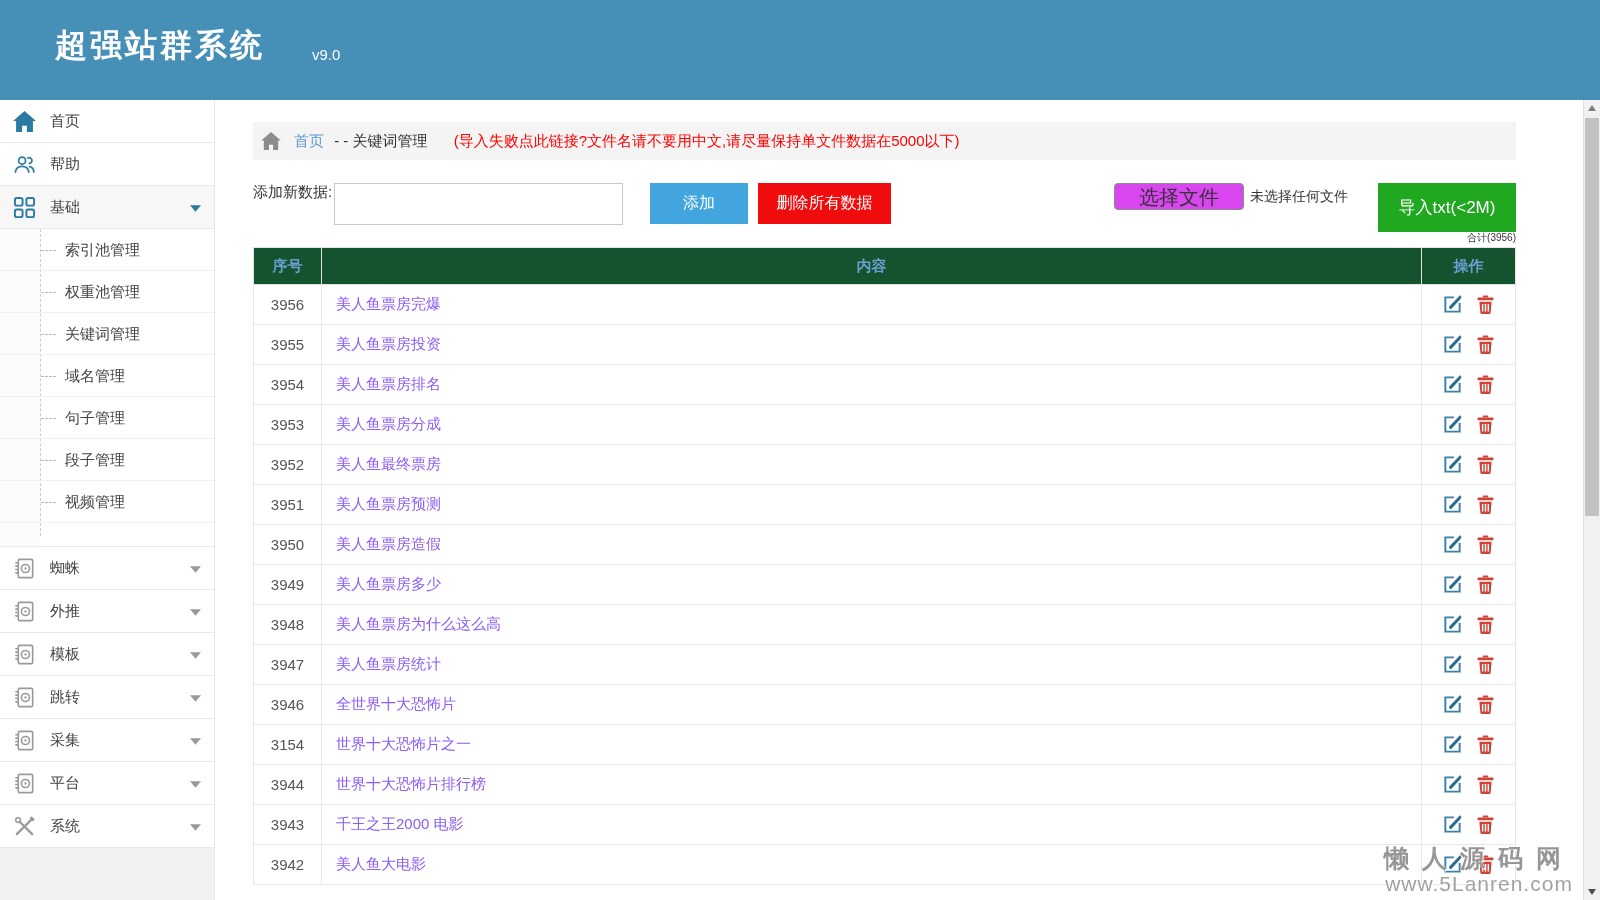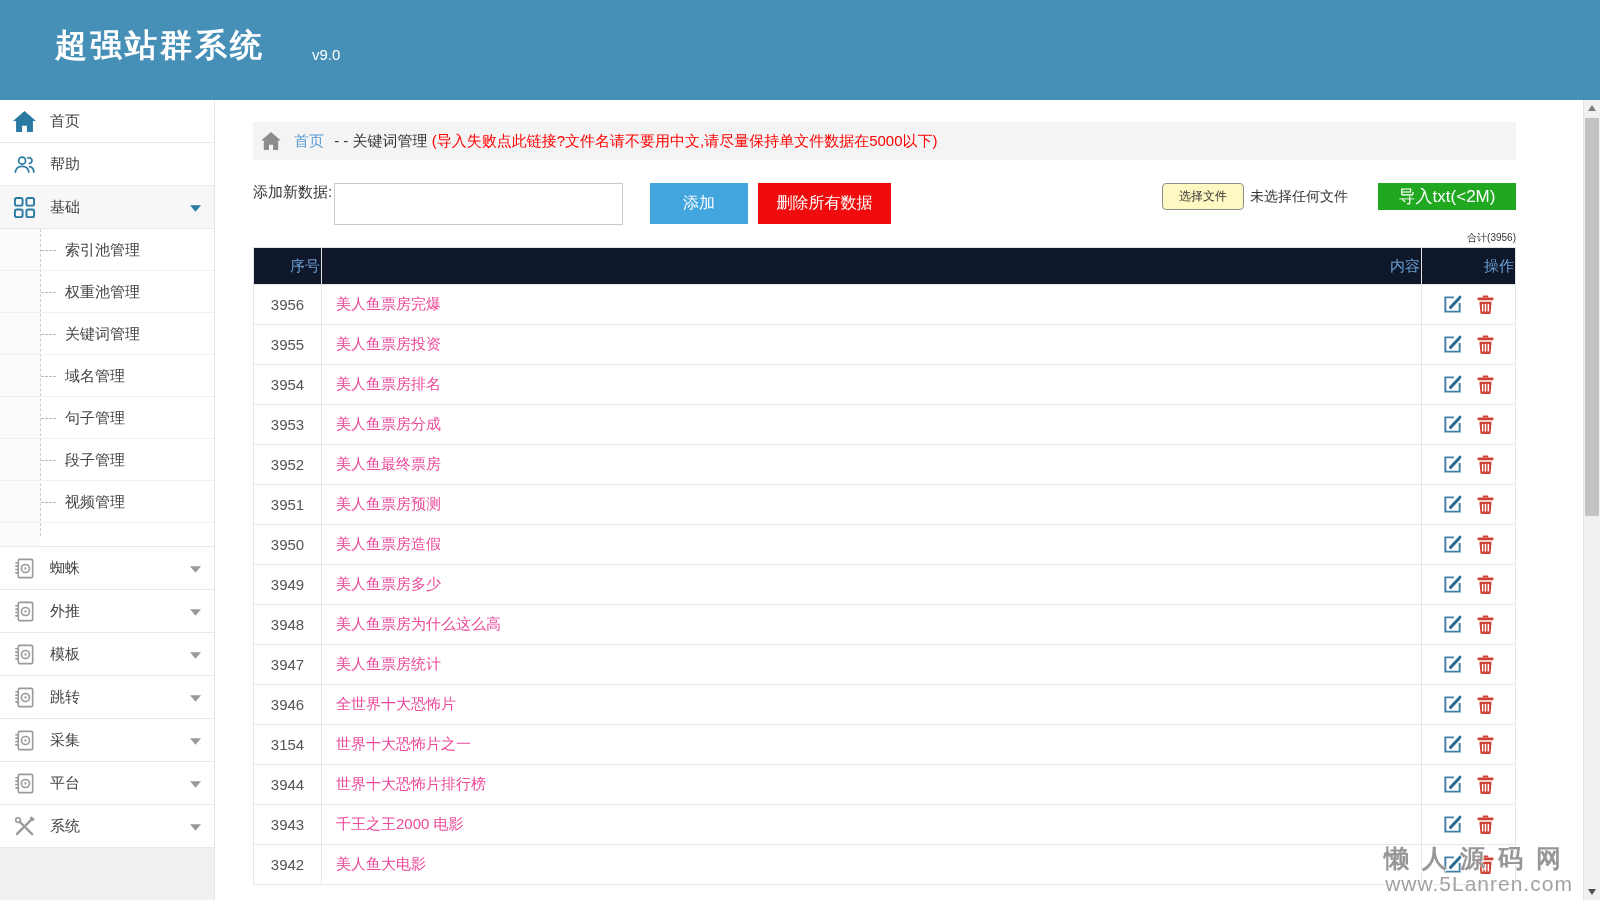--- a/index.html
+++ b/index.html
@@ -43,43 +43,43 @@
 
   
   .main{position:absolute;left:216px;top:100px;width:1384px;height:800px;background:#fff;overflow:hidden}
   .content{margin:22px 0 0 37px;width:1263px}
 
   .crumb{height:38px;background:#f4f4f4;display:flex;align-items:center;font-size:15px;padding-left:5px}
   .crumb-home-icon{width:20px;height:18px;color:#8c8c8c;margin:0 13px 0 3px;flex:none}
   .crumb-home-icon svg{width:100%;height:100%;display:block}
   .crumb-home-link{color:var(--link_blue);text-decoration:none;cursor:pointer}
   .crumb-trail{color:#333;margin-left:6px;white-space:pre}
-  .crumb-warn{color:var(--warning_red);text-decoration:none;cursor:pointer;margin-left:0}
+  .crumb-warn{color:var(--warning_red);text-decoration:none;cursor:pointer;margin-left:22px}
 
   .toolbar{margin-top:23px;height:42px;display:flex;align-items:flex-start}
   .add-label{font-size:15px;color:#333;width:81px;flex:none}
   .add-input{width:289px;height:42px;border:1px solid #c9c9c9;padding:0 8px;font-size:15px;flex:none}
   .btn{border:none;color:#fff;cursor:pointer;font-family:inherit}
   .btn-add{width:98px;height:41px;background:var(--add_button);font-size:16px;margin-left:27px;flex:none}
   .btn-del{width:133px;height:41px;background:var(--delete_button);font-size:16px;margin-left:10px;flex:none}
   .file-group{margin-left:auto;display:flex;align-items:center}
-  .btn-file{height:27px;padding:0 16px;background:#fef9c3;border:1px solid #8d8d8d;border-radius:4px;
-            color:#333;font-size:12px;cursor:pointer;font-family:inherit}
+  .btn-file{height:27px;padding:0 24px;background:#d946ef;border:1px solid #8d8d8d;border-radius:4px;
+            color:#333;font-size:20px;cursor:pointer;font-family:inherit}
   .no-file{font-size:14px;color:#333;margin-left:6px}
-  .btn-import{width:138px;height:27px;background:var(--import_button);font-size:17px;margin-left:30px;flex:none}
+  .btn-import{width:138px;height:49px;background:var(--import_button);font-size:17px;margin-left:30px;flex:none}
 
   .total{margin-top:4px;height:18px;line-height:18px;text-align:right;font-size:10px;color:#333}
 
   table.kw{width:1263px;border-collapse:collapse;font-size:15px;table-layout:fixed}
-  table.kw th{height:37px;background:#0f172a;color:var(--table_header_text);font-weight:normal;
-              border:1px solid #e3e3e3;text-align:right}
+  table.kw th{height:37px;background:#14532d;color:var(--table_header_text);font-weight:bold;
+              border:1px solid #e3e3e3;text-align:center}
   th.col-index{width:68px} th.col-actions{width:94px}
   table.kw td{height:40px;border:1px solid #e7e7e7}
   td.cell-num{text-align:center;color:#555}
-  td.cell-content{padding-left:14px;color:#ec4899;overflow:hidden;white-space:nowrap}
+  td.cell-content{padding-left:14px;color:#8b5cf6;overflow:hidden;white-space:nowrap}
   td.cell-actions{text-align:center}
   .icon-btn{background:none;border:none;padding:0;margin:0 6px;width:21px;height:21px;
             cursor:pointer;vertical-align:middle}
   .icon-btn svg{width:21px;height:21px;display:block}
 
   
   .scrollbar{position:absolute;right:0;top:100px;width:17px;height:800px;background:#f1f1f1;
              border-left:1px solid #e2e2e2}
   .sb-arrow{position:absolute;left:0;width:16px;height:17px;display:flex;align-items:center;
             justify-content:center;cursor:pointer}

